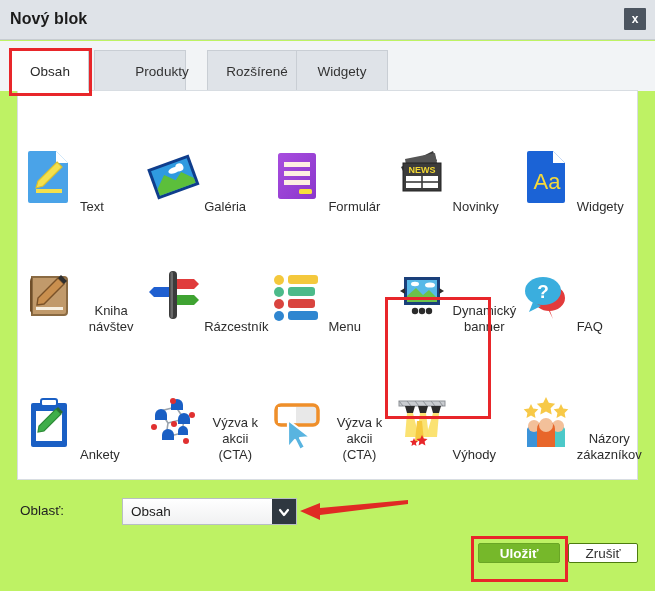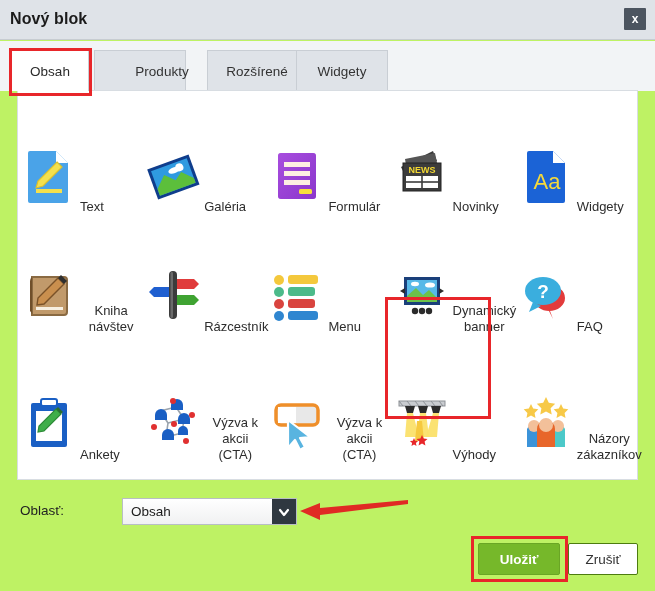--- a/index.html
+++ b/index.html
@@ -150,21 +150,21 @@
     width: 110px; height: 28px;
     pointer-events: none;
   }
 
   .btn-row {
     position: absolute; left: 0; top: 541px;
     width: 655px; height: 36px;
   }
   .btn {
     position: absolute;
-    height: 32px;
+    height: 20px;
     display: flex; align-items: center; justify-content: center;
     font-size: 13.5px;
     cursor: pointer;
     border-radius: 2px;
     text-align: center;
   }
   .btn-save {
     left: 478px; top: 2px;
     width: 82px;
     background: #76b82a;

